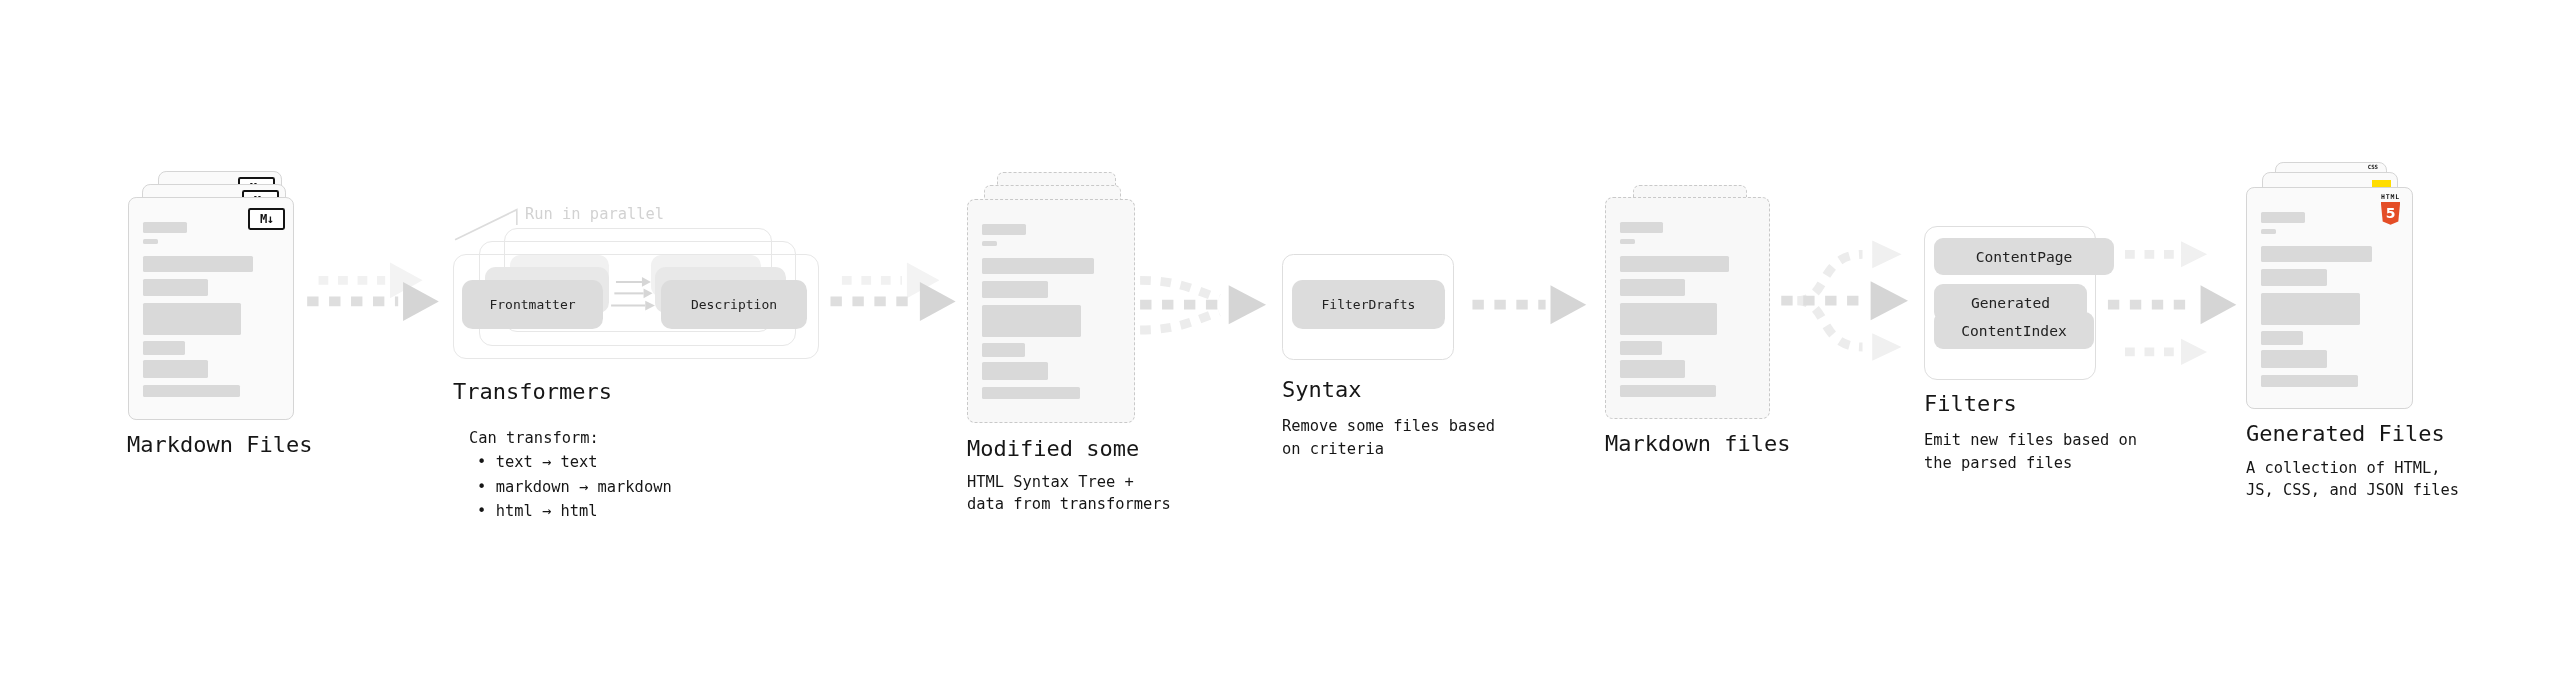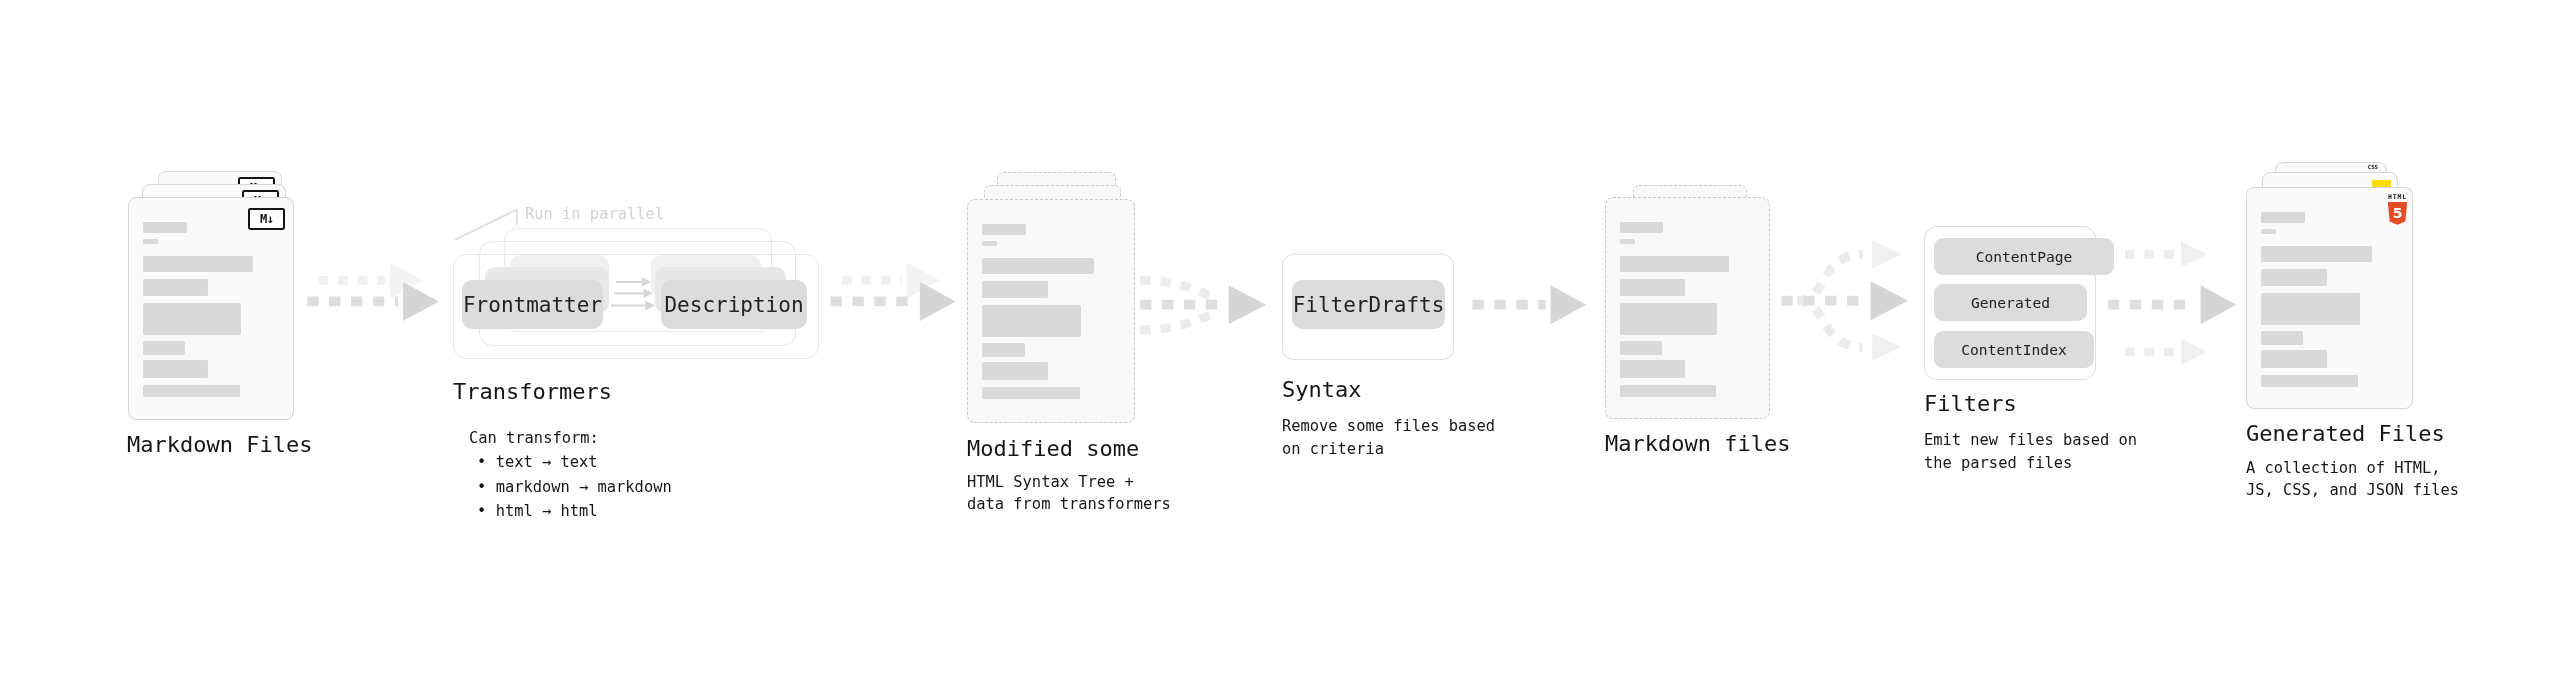--- a/index.html
+++ b/index.html
@@ -26,21 +26,21 @@
   .h5top{font-size:6.5px;font-weight:700;letter-spacing:0.8px;line-height:7.3px;color:#141414;}
   .h5shield{width:19.5px;height:23px;margin:0.8px auto 0;background:#e44d26;color:#ffffff;
             clip-path:polygon(0 0,100% 0,90% 86%,50% 100%,10% 86%);
             display:flex;align-items:center;justify-content:center;
             font-family:"DejaVu Sans",sans-serif;font-weight:700;font-size:14px;}
 
   
   .tbox{position:absolute;border:1.6px solid #e7e7e7;border-radius:13px;background:transparent;box-sizing:border-box;}
   .panel{position:absolute;border:1.6px solid #dedede;border-radius:11.4px;background:#ffffff;box-sizing:border-box;}
   .pill{position:absolute;border-radius:10.6px;box-sizing:border-box;display:flex;align-items:center;justify-content:center;
-        font-size:21px;color:#222222;}
+        font-size:13px;color:#222222;}
   .pill.l0{background:#f1f1f1;} .pill.l1{background:#e8e8e8;} .pill.l2{background:#dcdcdc;}
   .pill.sm{font-size:14.6px;border-radius:9px;}
 
   
   .h{font-size:22px;font-weight:500;white-space:nowrap;color:#161616;}
   .d{font-size:15.4px;white-space:nowrap;color:#161616;}
   .d .ln{display:block;}
   .indent{padding-left:8.1px;}
   .note{font-size:15.4px;color:#d2d2d2;white-space:nowrap;}
 </style>
@@ -200,21 +200,21 @@
           <div class="bar" style="width: 71%; height: 12.2px; margin-top: 6.5px;"></div>
         </div>
     </div>
     <div class="abs h" style="left:1605px;top:431px">Markdown files</div>
   </div>
 
   <div>
     <div class="panel" style="left:1924px;top:226px;width:172px;height:154px;border-radius:13px"></div>
     <div class="pill l2 sm" style="left:1934px;top:238px;width:180px;height:37px">ContentPage</div>
     <div class="pill l2 sm" style="left:1934px;top:284px;width:153px;height:37px">Generated</div>
-    <div class="pill l2 sm" style="left:1934px;top:331px;width:160px;height:37px">ContentIndex</div>
+    <div class="pill l2 sm" style="left:1934px;top:312px;width:160px;height:37px">ContentIndex</div>
     <div class="abs h" style="left:1924px;top:391px">Filters</div>
     <div class="abs d" style="left:1924px;top:429px;line-height:23px">
       <span class="ln">Emit new files based on</span>
       <span class="ln">the parsed files</span>
     </div>
   </div>
 
   <div>
     <div class="card" style="left:2275px;top:162px;width:112px;height:203px">
       <div class="css-badge" style="right:4.1px;top:1.6px">
@@ -229,21 +229,21 @@
       <div class="doc-body">
           <div class="bar" style="width: 32%; height: 10.6px; margin-top: 0px;"></div>
           <div class="bar" style="width: 11%; height: 4.9px; margin-top: 5.7px;"></div>
           <div class="bar" style="width: 81%; height: 16.3px; margin-top: 12.2px;"></div>
           <div class="bar" style="width: 48%; height: 16.3px; margin-top: 7.3px;"></div>
           <div class="bar" style="width: 72%; height: 32px; margin-top: 7.3px;"></div>
           <div class="bar" style="width: 31%; height: 14px; margin-top: 5.7px;"></div>
           <div class="bar" style="width: 48%; height: 18px; margin-top: 5.7px;"></div>
           <div class="bar" style="width: 71%; height: 12.2px; margin-top: 6.5px;"></div>
         </div>
-      <div class="html5-badge" style="right:4px;top:5.7px">
+      <div class="html5-badge" style="right:11px;top:5.7px">
         <div class="h5top">HTML</div>
         <div class="h5shield">
             <span>5</span>
           </div>
       </div>
     </div>
     <div class="abs h" style="left:2246px;top:421px">Generated Files</div>
     <div class="abs d" style="left:2246px;top:457px;line-height:22px">
       <span class="ln">A collection of HTML,</span>
       <span class="ln">JS, CSS, and JSON files</span>

